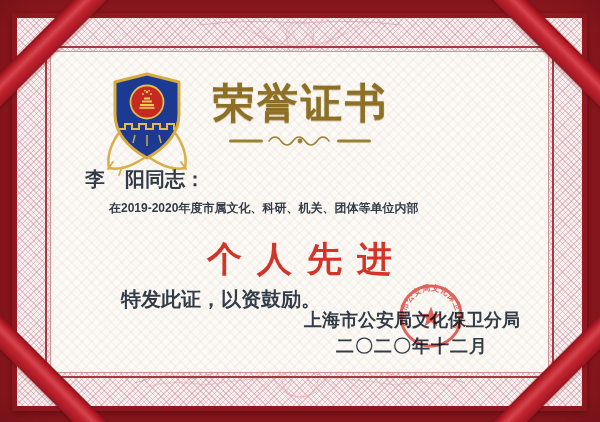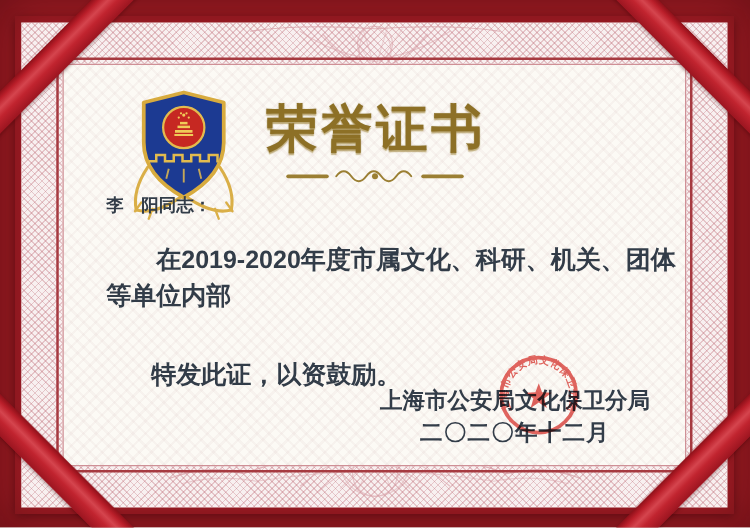--- a/index.html
+++ b/index.html
@@ -30,22 +30,22 @@
   .rb-tr{left:435px;top:33px;transform:rotate(45deg);}
   .rb-bl{left:-75px;top:365px;transform:rotate(45deg);}
   .rb-br{left:435px;top:365px;transform:rotate(-45deg);}
   
   .badge{position:absolute;left:48px;top:16px;}
   .title-block{position:absolute;left:0;right:0;top:24px;text-align:center;}
   .title{font-size:41px;font-weight:bold;letter-spacing:3px;padding-left:3px;
          color:#8d7026;text-shadow:0 1px 1px rgba(150,120,40,.6),0 0 1px rgba(90,70,10,.4);}
   .subtitle{margin-top:7px;font-size:10px;font-weight:bold;letter-spacing:3.5px;color:#9b7f33;}
   .flourish{margin-top:3px;}
-  .recipient{position:absolute;left:34px;top:104px;font-size:14px;font-weight:600;color:#323c48;}
-  .body-text{position:absolute;left:34px;right:0;top:142px;font-size:20px;font-weight:600;
+  .recipient{position:absolute;left:34px;top:114px;font-size:20px;font-weight:600;color:#323c48;}
+  .body-text{position:absolute;left:34px;right:0;top:142px;font-size:12px;font-weight:600;
              color:#323c48;line-height:29px;}
   .body-text .l1{text-indent:2em;}
   .award{position:absolute;left:0;right:0;top:184px;text-align:center;
          font-size:35px;font-weight:bold;letter-spacing:15px;padding-left:15px;color:#d2342a;}
   .closing{position:absolute;left:70px;top:234px;font-size:20px;font-weight:600;color:#323c48;}
   .sign-block{position:absolute;right:28px;top:256px;text-align:center;
               font-size:18px;font-weight:600;color:#323c48;line-height:24px;}
   .sign-date{margin-top:2px;letter-spacing:1px;}
   .seal{position:absolute;left:344px;top:228px;mix-blend-mode:multiply;opacity:.92;}
 </style>
@@ -119,20 +119,21 @@
           </svg>
         </div>
       </div>
 
       <div class="recipient">李　阳同志：</div>
 
       <div class="body-text">
         <div class="l1">在2019-2020年度市属文化、科研、机关、团体等单位内部</div>
       </div>
 
+      <div class="award">个人先进</div>
 
       <div class="closing">特发此证，以资鼓励。</div>
 
       <div class="sign-block">
         <div class="sign-issuer">上海市公安局文化保卫分局</div>
         <div class="sign-date">二〇二〇年十二月</div>
       </div>
 
       <svg class="seal" width="72" height="72" viewBox="0 0 72 72">
         <defs>

